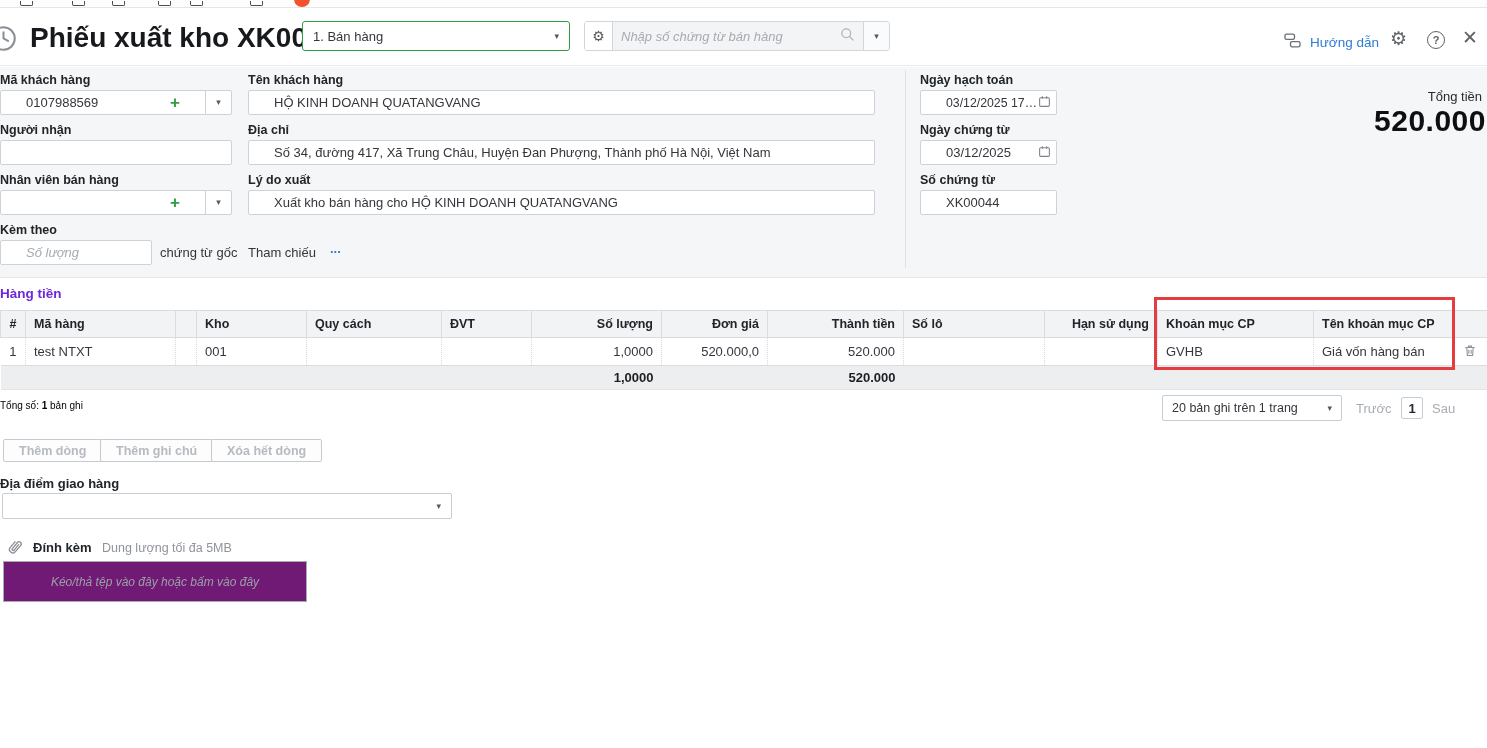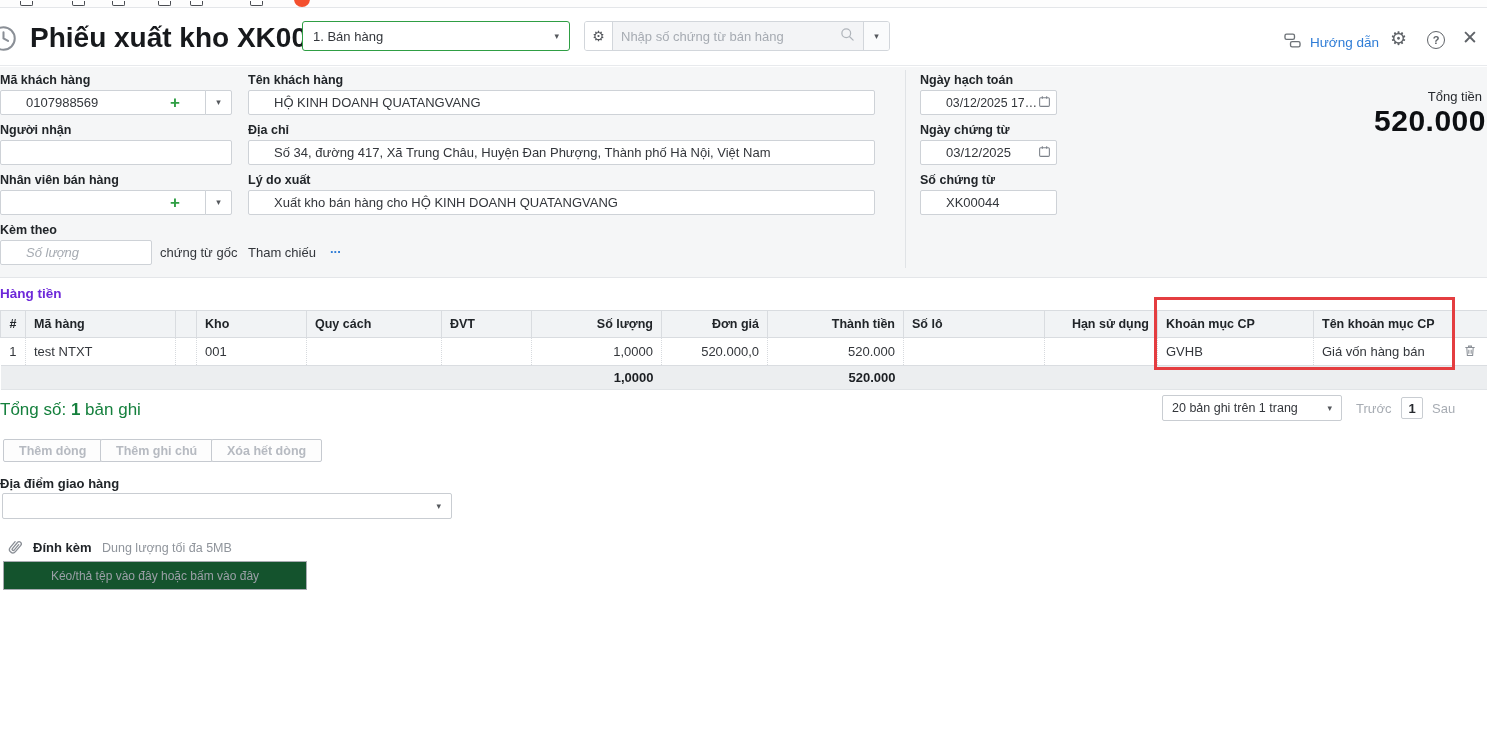--- a/index.html
+++ b/index.html
@@ -17,21 +17,21 @@
 
   
   .header { position:absolute; top:9px; left:0; right:0; height:57px; background:#fff; border-bottom:1px solid #e8eaed; }
   .clock-ic { position:absolute; left:-10px; top:16px; }
   .page-title { position:absolute; left:30px; top:13px; font-size:28px; font-weight:bold; color:#17191c; }
   .type-select { position:absolute; left:302px; top:12px; width:268px; height:30px; border:1.5px solid #2f9e44; border-radius:3px; background:#fff; display:flex; align-items:center; justify-content:space-between; padding:0 10px; font-size:13px; color:#33363b; cursor:pointer; }
   .caret { font-size:9px; color:#55585d; }
   .search-group { position:absolute; left:584px; top:12px; height:30px; display:flex; border:1px solid #d2d6db; border-radius:3px; overflow:hidden; }
   .sg-gear { width:28px; background:#fff; border-right:1px solid #d2d6db; display:flex; align-items:center; justify-content:center; font-size:14px; color:#55585d; cursor:pointer; }
   .sg-input { width:250px; background:#f3f4f6; display:flex; align-items:center; padding:0 8px; gap:6px; }
-  .sg-input .ph { flex:1; color:#a6abb2; font-size:13px; white-space:nowrap; overflow:hidden; }
+  .sg-input .ph { flex:1; font-style:italic; color:#a6abb2; font-size:13px; white-space:nowrap; overflow:hidden; }
   .sg-caret { width:26px; background:#fafbfc; border-left:1px solid #d2d6db; display:flex; align-items:center; justify-content:center; cursor:pointer; }
   .guide-link { position:absolute; left:1283px; top:22px; display:flex; align-items:center; gap:8px; color:#2e7cd6; font-size:13.5px; cursor:pointer; }
   .hdr-gear { position:absolute; left:1390px; top:20px; font-size:19px; color:#5f6368; cursor:pointer; }
   .hdr-help { position:absolute; left:1427px; top:22px; width:18px; height:18px; border:1.6px solid #5f6368; border-radius:50%; display:flex; align-items:center; justify-content:center; font-size:11px; font-weight:bold; color:#5f6368; cursor:pointer; }
   .hdr-close { position:absolute; left:1462px; top:19px; font-size:19px; color:#5f6368; cursor:pointer; }
 
   
   .form-band { position:absolute; top:67px; left:0; right:0; height:211px; background:#f5f6f7; border-bottom:1px solid #e4e6e9; }
   .flabel { position:absolute; font-size:12.5px; font-weight:bold; color:#212529; white-space:nowrap; }
   .finput { position:absolute; height:25px; background:#fff; border:1px solid #ced2d7; border-radius:2px; display:flex; align-items:center; padding:0 25px; font-size:13px; color:#33363b; white-space:nowrap; overflow:hidden; }
@@ -49,38 +49,38 @@
   table.grid { position:absolute; left:0; top:310px; width:1487px; border-collapse:collapse; table-layout:fixed; font-size:13px; }
   .grid th { background:#f1f3f5; border:1px solid #d9dce0; font-weight:bold; font-size:12.5px; color:#212529; height:27px; padding:0 8px; text-align:left; white-space:nowrap; overflow:hidden; }
   .grid td { height:28px; padding:0 8px; border-right:1px dotted #d7dade; border-bottom:1px solid #dadde1; color:#33363b; white-space:nowrap; overflow:hidden; background:#fff; }
   .grid .r { text-align:right; }
   .grid .c { text-align:center; }
   .grid tr.sumrow td { background:#eceef0; border-right:none; border-bottom:1px solid #e1e4e7; font-weight:bold; height:24px; color:#1c1f23; }
   .trash-cell { text-align:center; cursor:pointer; }
   .red-box { position:absolute; left:1154px; top:297px; width:301px; height:73px; border:3px solid #e43d40; z-index:5; pointer-events:none; }
 
   
-  .total-records { position:absolute; left:0; top:400px; font-size:17px; color:#15803d; }
+  .total-records { position:absolute; left:0; top:400px; font-size:10px; color:#000000; }
   .pagesize-select { position:absolute; left:1162px; top:395px; width:180px; height:26px; background:#fff; border:1px solid #c9cdd2; border-radius:2px; display:flex; align-items:center; justify-content:space-between; padding:0 9px; font-size:12.5px; color:#33363b; cursor:pointer; }
   .pager-prev { position:absolute; left:1356px; top:401px; font-size:13px; color:#a7acb3; cursor:pointer; }
   .pager-page { position:absolute; left:1401px; top:397px; width:22px; height:22px; border:1px solid #c9cdd2; border-radius:2px; display:flex; align-items:center; justify-content:center; font-size:13px; font-weight:bold; color:#26292e; }
   .pager-next { position:absolute; left:1432px; top:401px; font-size:13px; color:#a7acb3; cursor:pointer; }
 
   
   .act-btn { position:absolute; top:439px; height:23px; padding:0 15px; background:#fdfdfd; border:1px solid #c6cad0; border-radius:2px; font-size:12.5px; font-weight:bold; color:#b6bac1; display:flex; align-items:center; cursor:pointer; font-family:"Liberation Sans",sans-serif; }
 
   
   .delivery-label { position:absolute; left:0; top:476px; font-size:13px; font-weight:bold; color:#212529; }
   .delivery-select { position:absolute; left:2px; top:493px; width:450px; height:26px; background:#fff; border:1px solid #c9cdd2; border-radius:2px; display:flex; align-items:center; justify-content:flex-end; padding:0 10px; cursor:pointer; }
 
   
   .clip-ic { position:absolute; left:5px; top:537px; }
   .attach-label { position:absolute; left:33px; top:540px; font-size:13px; font-weight:bold; color:#212529; }
   .attach-hint { position:absolute; left:102px; top:541px; font-size:12.5px; color:#8f949b; }
-  .dropzone { position:absolute; left:3px; top:561px; width:304px; height:29px; background:#14532d; border:1px solid #a7abb1; display:flex; align-items:center; justify-content:center; font-size:12px; color:#9ba0a7; cursor:pointer; }
+  .dropzone { position:absolute; left:3px; top:561px; width:304px; height:41px; background:#701a75; border:1px solid #a7abb1; display:flex; align-items:center; justify-content:center; font-size:12px; font-style:italic; color:#9ba0a7; cursor:pointer; }
 </style>
 </head>
 <body>
 
 <div class="top-strip">
   <span class="strip-ic" style="left:20px"></span>
   <span class="strip-ic" style="left:72px"></span>
   <span class="strip-ic" style="left:112px"></span>
   <span class="strip-ic" style="left:158px"></span>
   <span class="strip-ic" style="left:190px"></span>

